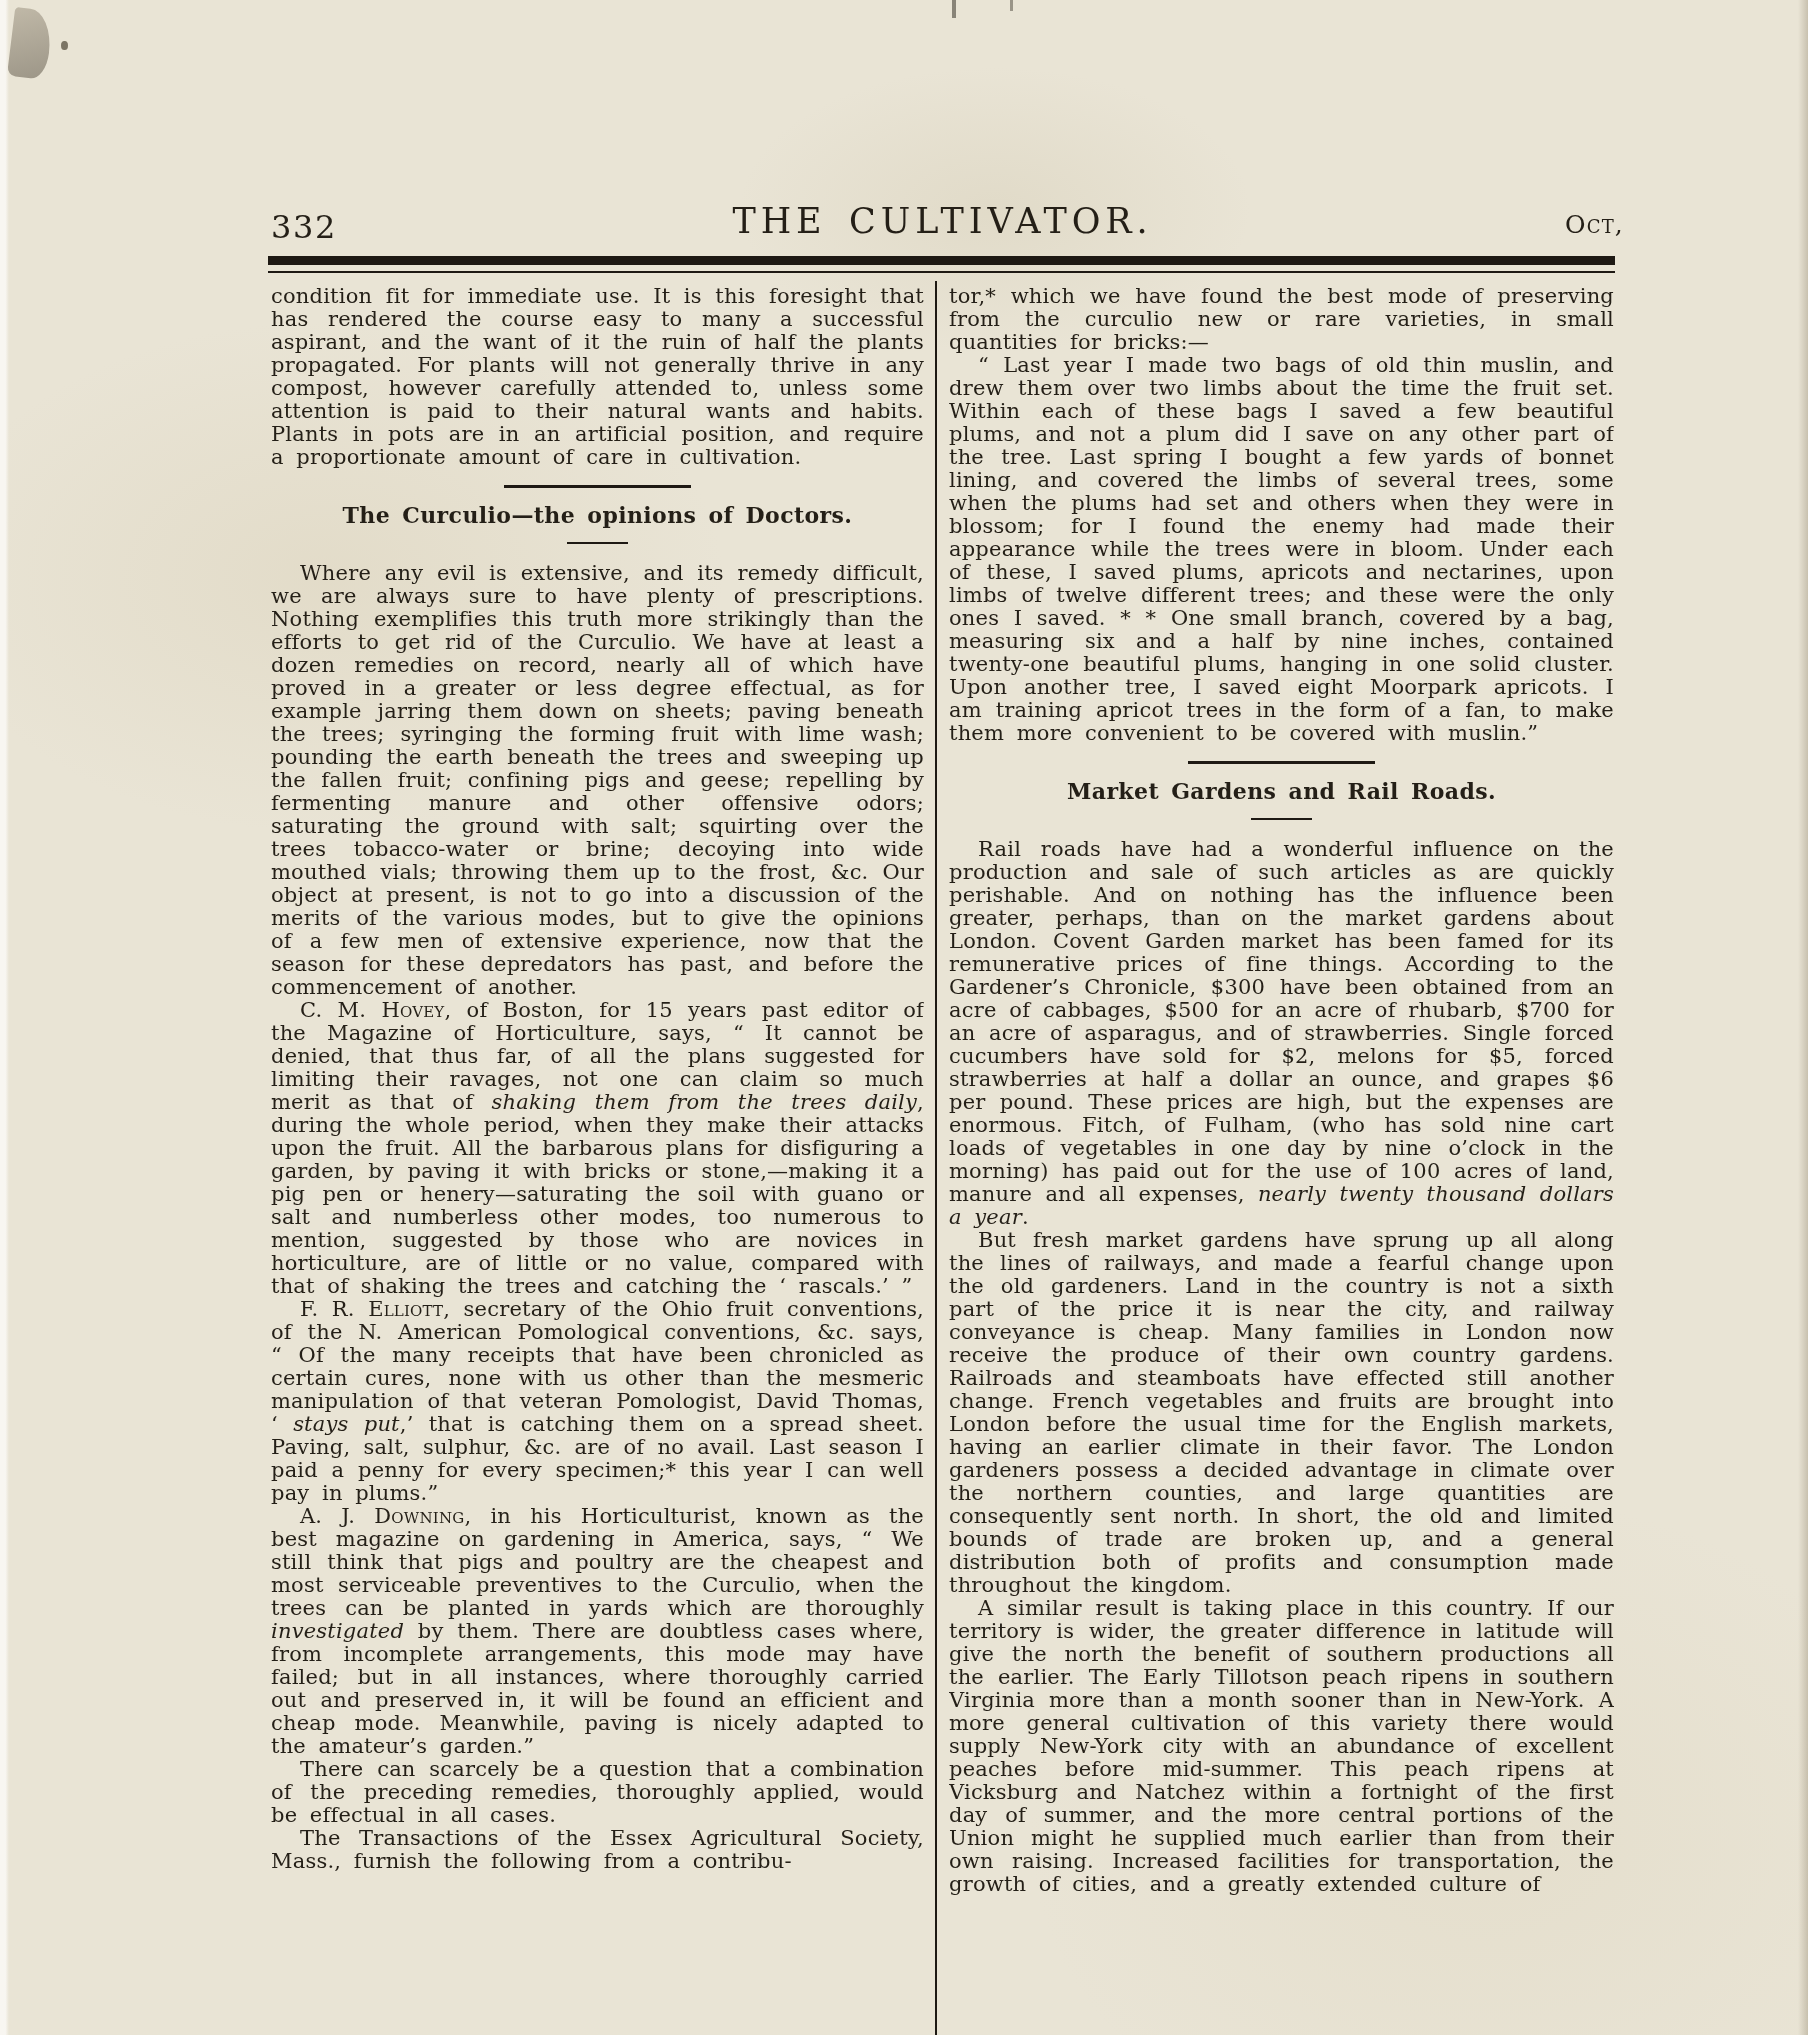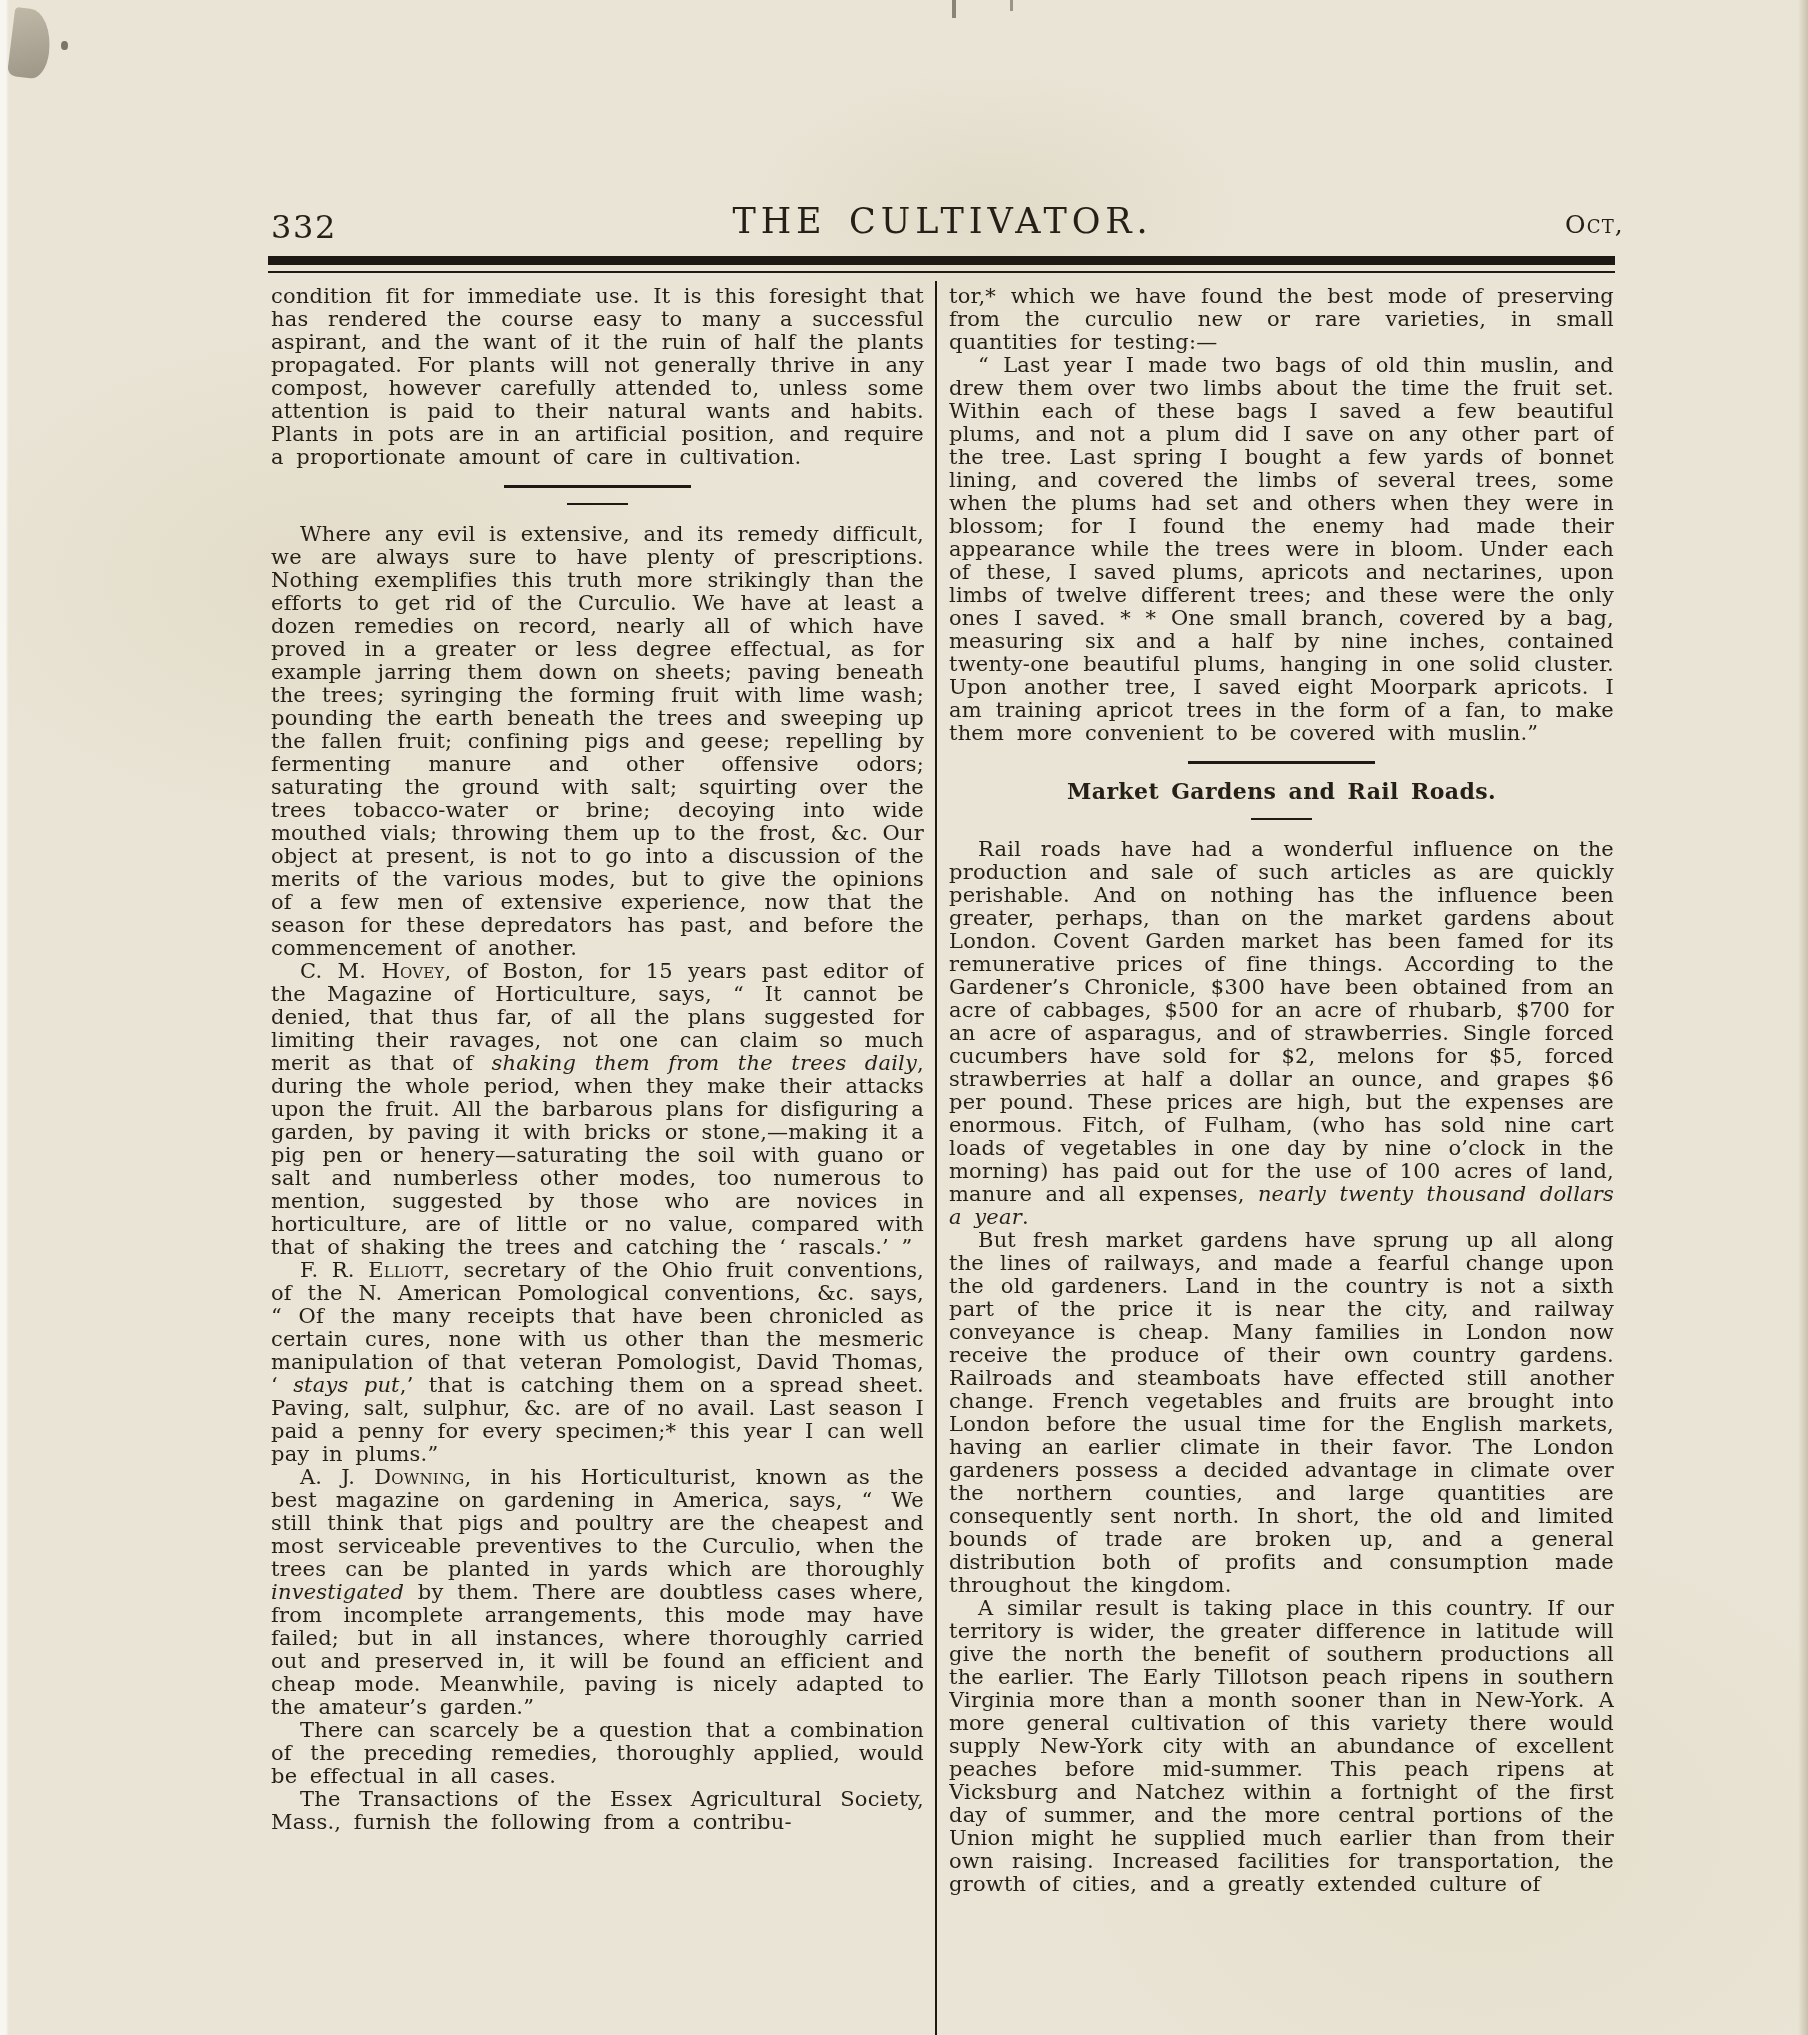--- a/index.html
+++ b/index.html
@@ -78,31 +78,32 @@
   <div class="masthead">THE CULTIVATOR.</div>
   <div class="issue">Oct,</div>
   <div class="rule-thick"></div>
   <div class="rule-thin"></div>
 
   <div class="divider"></div>
   <section class="col col-left" id="col-left">
       <p><span>condition fit for immediate use. It is this foresight that has rendered the course easy to many a successful aspirant, and the want of it the ruin of half the plants propagated. For plants will not generally thrive in any compost, however carefully attended to, unless some attention is paid to their natural wants and habits. Plants in pots are in an artificial position, and require a proportionate amount of care in cultivation.</span></p>
       <div class="heading-block">
         <div class="sect-rule-top"></div>
+        <h2 class="sect-heading">The Curculio—the opinions of Doctors.</h2>
         <div class="sect-rule-bottom"></div>
       </div>
       <p class="indent"><span>Where any evil is extensive, and its remedy difficult, we are always sure to have plenty of prescriptions. Nothing exemplifies this truth more strikingly than the efforts to get rid of the Curculio. We have at least a dozen remedies on record, nearly all of which have proved in a greater or less degree effectual, as for example jarring them down on sheets; paving beneath the trees; syringing the forming fruit with lime wash; pounding the earth beneath the trees and sweeping up the fallen fruit; confining pigs and geese; repelling by fermenting manure and other offensive odors; saturating the ground with salt; squirting over the trees tobacco-water or brine; decoying into wide mouthed vials; throwing them up to the frost, &amp;c. Our object at present, is not to go into a discussion of the merits of the various modes, but to give the opinions of a few men of extensive experience, now that the season for these depredators has past, and before the commencement of another.</span></p>
       <p class="indent"><span>C. M. </span><span class="sc">Hovey</span><span>, of Boston, for 15 years past editor of the Magazine of Horticulture, says, “ It cannot be denied, that thus far, of all the plans suggested for limiting their ravages, not one can claim so much merit as that of </span><span class="it">shaking them from the trees daily</span><span>, during the whole period, when they make their attacks upon the fruit. All the barbarous plans for disfiguring a garden, by paving it with bricks or stone,—making it a pig pen or henery—saturating the soil with guano or salt and numberless other modes, too numerous to mention, suggested by those who are novices in horticulture, are of little or no value, compared with that of shaking the trees and catching the ‘ rascals.’ ”</span></p>
       <p class="indent"><span>F. R. </span><span class="sc">Elliott</span><span>, secretary of the Ohio fruit conventions, of the N. American Pomological conventions, &amp;c. says, “ Of the many receipts that have been chronicled as certain cures, none with us other than the mesmeric manipulation of that veteran Pomologist, David Thomas, ‘ </span><span class="it">stays put</span><span>,’ that is catching them on a spread sheet. Paving, salt, sulphur, &amp;c. are of no avail. Last season I paid a penny for every specimen;* this year I can well pay in plums.”</span></p>
       <p class="indent"><span>A. J. </span><span class="sc">Downing</span><span>, in his Horticulturist, known as the best magazine on gardening in America, says, “ We still think that pigs and poultry are the cheapest and most serviceable preventives to the Curculio, when the trees can be planted in yards which are thoroughly </span><span class="it">investigated</span><span> by them. There are doubtless cases where, from incomplete arrangements, this mode may have failed; but in all instances, where thoroughly carried out and preserved in, it will be found an efficient and cheap mode. Meanwhile, paving is nicely adapted to the amateur’s garden.”</span></p>
       <p class="indent"><span>There can scarcely be a question that a combination of the preceding remedies, thoroughly applied, would be effectual in all cases.</span></p>
       <p class="indent"><span>The Transactions of the Essex Agricultural Society, Mass., furnish the following from a contribu-</span></p>
     </section>
   <section class="col col-right" id="col-right">
-      <p><span>tor,* which we have found the best mode of preserving from the curculio new or rare varieties, in small quantities for testing:—</span></p>
+      <p><span>tor,* which we have found the best mode of preserving from the curculio new or rare varieties, in small quantities for bricks:—</span></p>
       <p class="indent"><span>“ Last year I made two bags of old thin muslin, and drew them over two limbs about the time the fruit set. Within each of these bags I saved a few beautiful plums, and not a plum did I save on any other part of the tree. Last spring I bought a few yards of bonnet lining, and covered the limbs of several trees, some when the plums had set and others when they were in blossom; for I found the enemy had made their appearance while the trees were in bloom. Under each of these, I saved plums, apricots and nectarines, upon limbs of twelve different trees; and these were the only ones I saved. *  *  One small branch, covered by a bag, measuring six and a half by nine inches, contained twenty-one beautiful plums, hanging in one solid cluster. Upon another tree, I saved eight Moorpark apricots. I am training apricot trees in the form of a fan, to make them more convenient to be covered with muslin.”</span></p>
       <div class="heading-block">
         <div class="sect-rule-top"></div>
         <h2 class="sect-heading">Market Gardens and Rail Roads.</h2>
         <div class="sect-rule-bottom"></div>
       </div>
       <p class="indent"><span>Rail roads have had a wonderful influence on the production and sale of such articles as are quickly perishable. And on nothing has the influence been greater, perhaps, than on the market gardens about London. Covent Garden market has been famed for its remunerative prices of fine things. According to the Gardener’s Chronicle, $300 have been obtained from an acre of cabbages, $500 for an acre of rhubarb, $700 for an acre of asparagus, and of strawberries. Single forced cucumbers have sold for $2, melons for $5, forced strawberries at half a dollar an ounce, and grapes $6 per pound. These prices are high, but the expenses are enormous. Fitch, of Fulham, (who has sold nine cart loads of vegetables in one day by nine o’clock in the morning) has paid out for the use of 100 acres of land, manure and all expenses, </span><span class="it">nearly twenty thousand dollars a year</span><span>.</span></p>
       <p class="indent"><span>But fresh market gardens have sprung up all along the lines of railways, and made a fearful change upon the old gardeners. Land in the country is not a sixth part of the price it is near the city, and railway conveyance is cheap. Many families in London now receive the produce of their own country gardens. Railroads and steamboats have effected still another change. French vegetables and fruits are brought into London before the usual time for the English markets, having an earlier climate in their favor. The London gardeners possess a decided advantage in climate over the northern counties, and large quantities are consequently sent north. In short, the old and limited bounds of trade are broken up, and a general distribution both of profits and consumption made throughout the kingdom.</span></p>
       <p class="indent"><span>A similar result is taking place in this country. If our territory is wider, the greater difference in latitude will give the north the benefit of southern productions all the earlier. The Early Tillotson peach ripens in southern Virginia more than a month sooner than in New-York. A more general cultivation of this variety there would supply New-York city with an abundance of excellent peaches before mid-summer. This peach ripens at Vicksburg and Natchez within a fortnight of the first day of summer, and the more central portions of the Union might he supplied much earlier than from their own raising. Increased facilities for transportation, the growth of cities, and a greatly extended culture of</span></p>
     </section>

